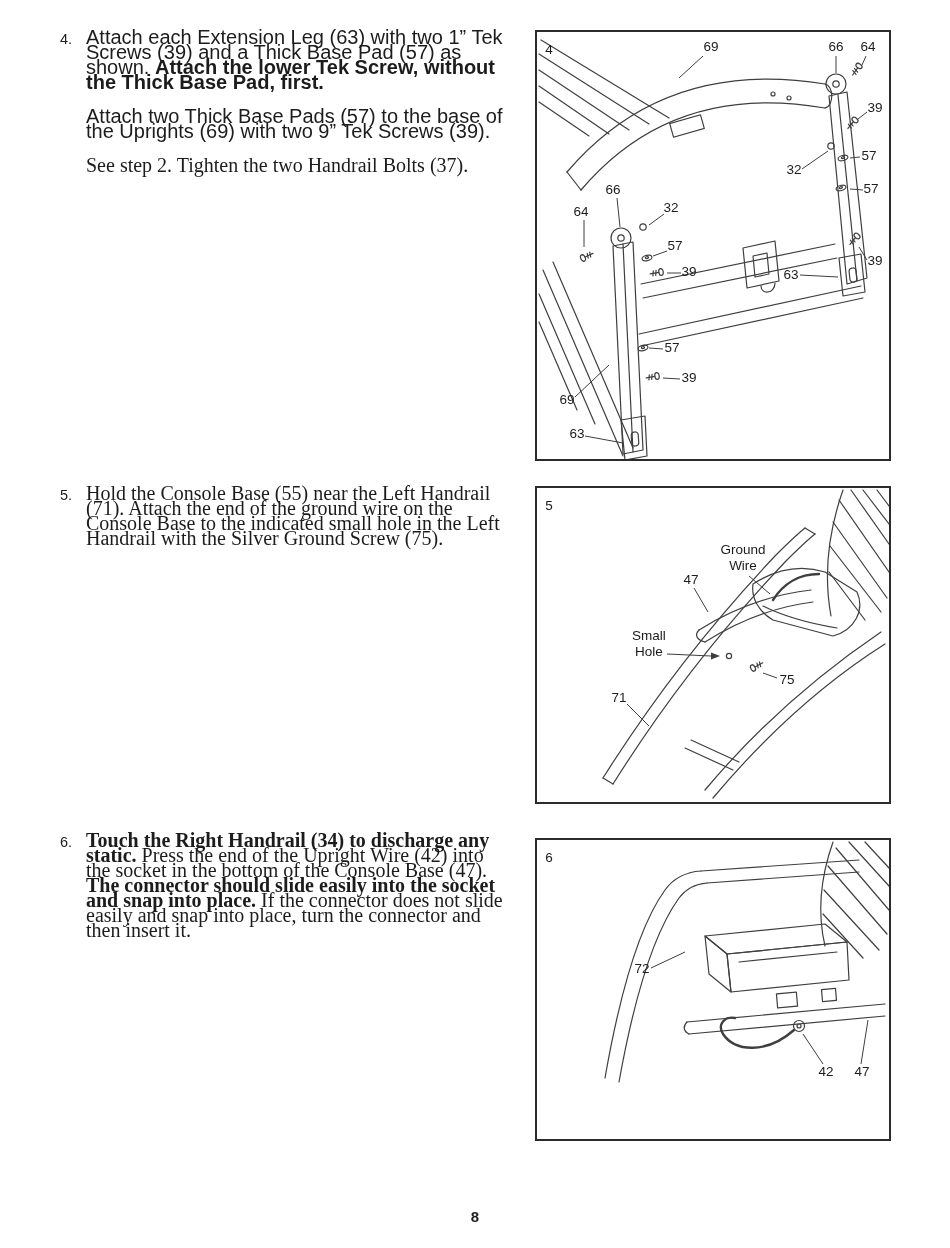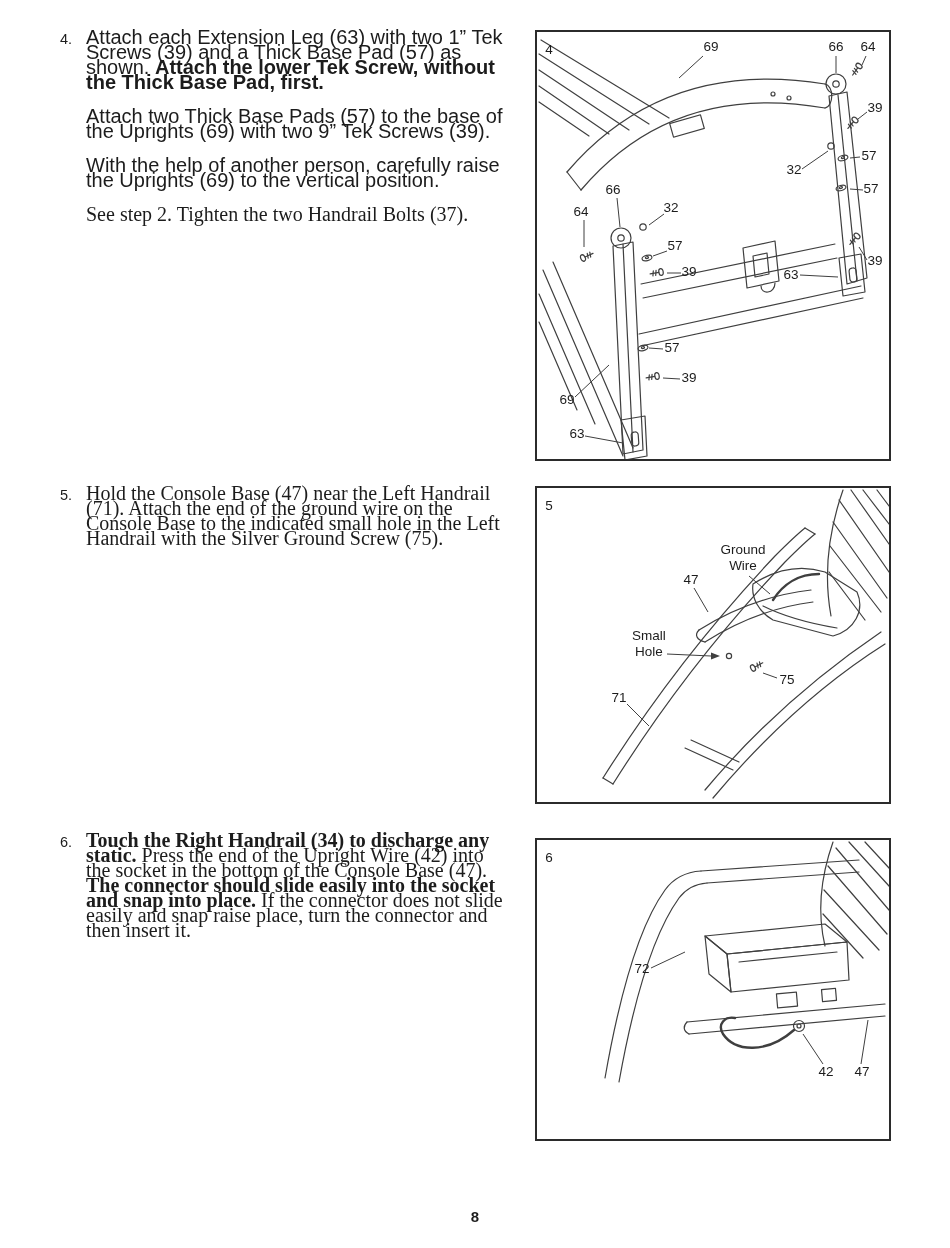--- a/index.html
+++ b/index.html
@@ -32,36 +32,35 @@
 </head>
 <body>
 
 <div class="page">
 
   <div class="step" id="step4">
     <div class="step-num">4.</div>
     <div class="step-body">
       <p><span>Attach each Extension Leg (63) with two 1” Tek Screws (39) and a Thick Base Pad (57) as shown. </span><strong>Attach the lower Tek Screw, without the Thick Base Pad, first.</strong></p>
       <p><span>Attach two Thick Base Pads (57) to the base of the Uprights (69) with two 9” Tek Screws (39).</span></p>
-      <p><span>With the help of another person, carefully raise the Uprights (69) to the vertical position.</span></p>
       <p><span>See step 2. Tighten the two Handrail Bolts (37).</span></p>
     </div>
   </div>
 
   <div class="step" id="step5">
     <div class="step-num">5.</div>
     <div class="step-body">
-      <p><span>Hold the Console Base (47) near the Left Handrail (71). Attach the end of the ground wire on the Console Base to the indicated small hole in the Left Handrail with the Silver Ground Screw (75).</span></p>
+      <p><span>Hold the Console Base (55) near the Left Handrail (71). Attach the end of the ground wire on the Console Base to the indicated small hole in the Left Handrail with the Silver Ground Screw (75).</span></p>
     </div>
   </div>
 
   <div class="step" id="step6">
     <div class="step-num">6.</div>
     <div class="step-body">
-      <p><strong>Touch the Right Handrail (34) to discharge any static. </strong><span>Press the end of the Upright Wire (42) into the socket in the bottom of the Console Base (47). </span><strong>The connector should slide easily into the socket and snap into place. </strong><span>If the connector does not slide easily and snap raise place, turn the connector and then insert it.</span></p>
+      <p><strong>Touch the Right Handrail (34) to discharge any static. </strong><span>Press the end of the Upright Wire (42) into the socket in the bottom of the Console Base (47). </span><strong>The connector should slide easily into the socket and snap into place. </strong><span>If the connector does not slide easily and snap into place, turn the connector and then insert it.</span></p>
     </div>
   </div>
 
   <div class="figure" id="fig4">
     <svg class="fig-svg" viewBox="0 0 352 427">
       <defs>
         <g id="screw4" class="art">
           <ellipse cx="0" cy="0" rx="3.4" ry="2.2"></ellipse>
           <line x1="0" y1="2.2" x2="0" y2="11"></line>
           <line x1="-2.4" y1="4.6" x2="2.4" y2="5.8"></line>

